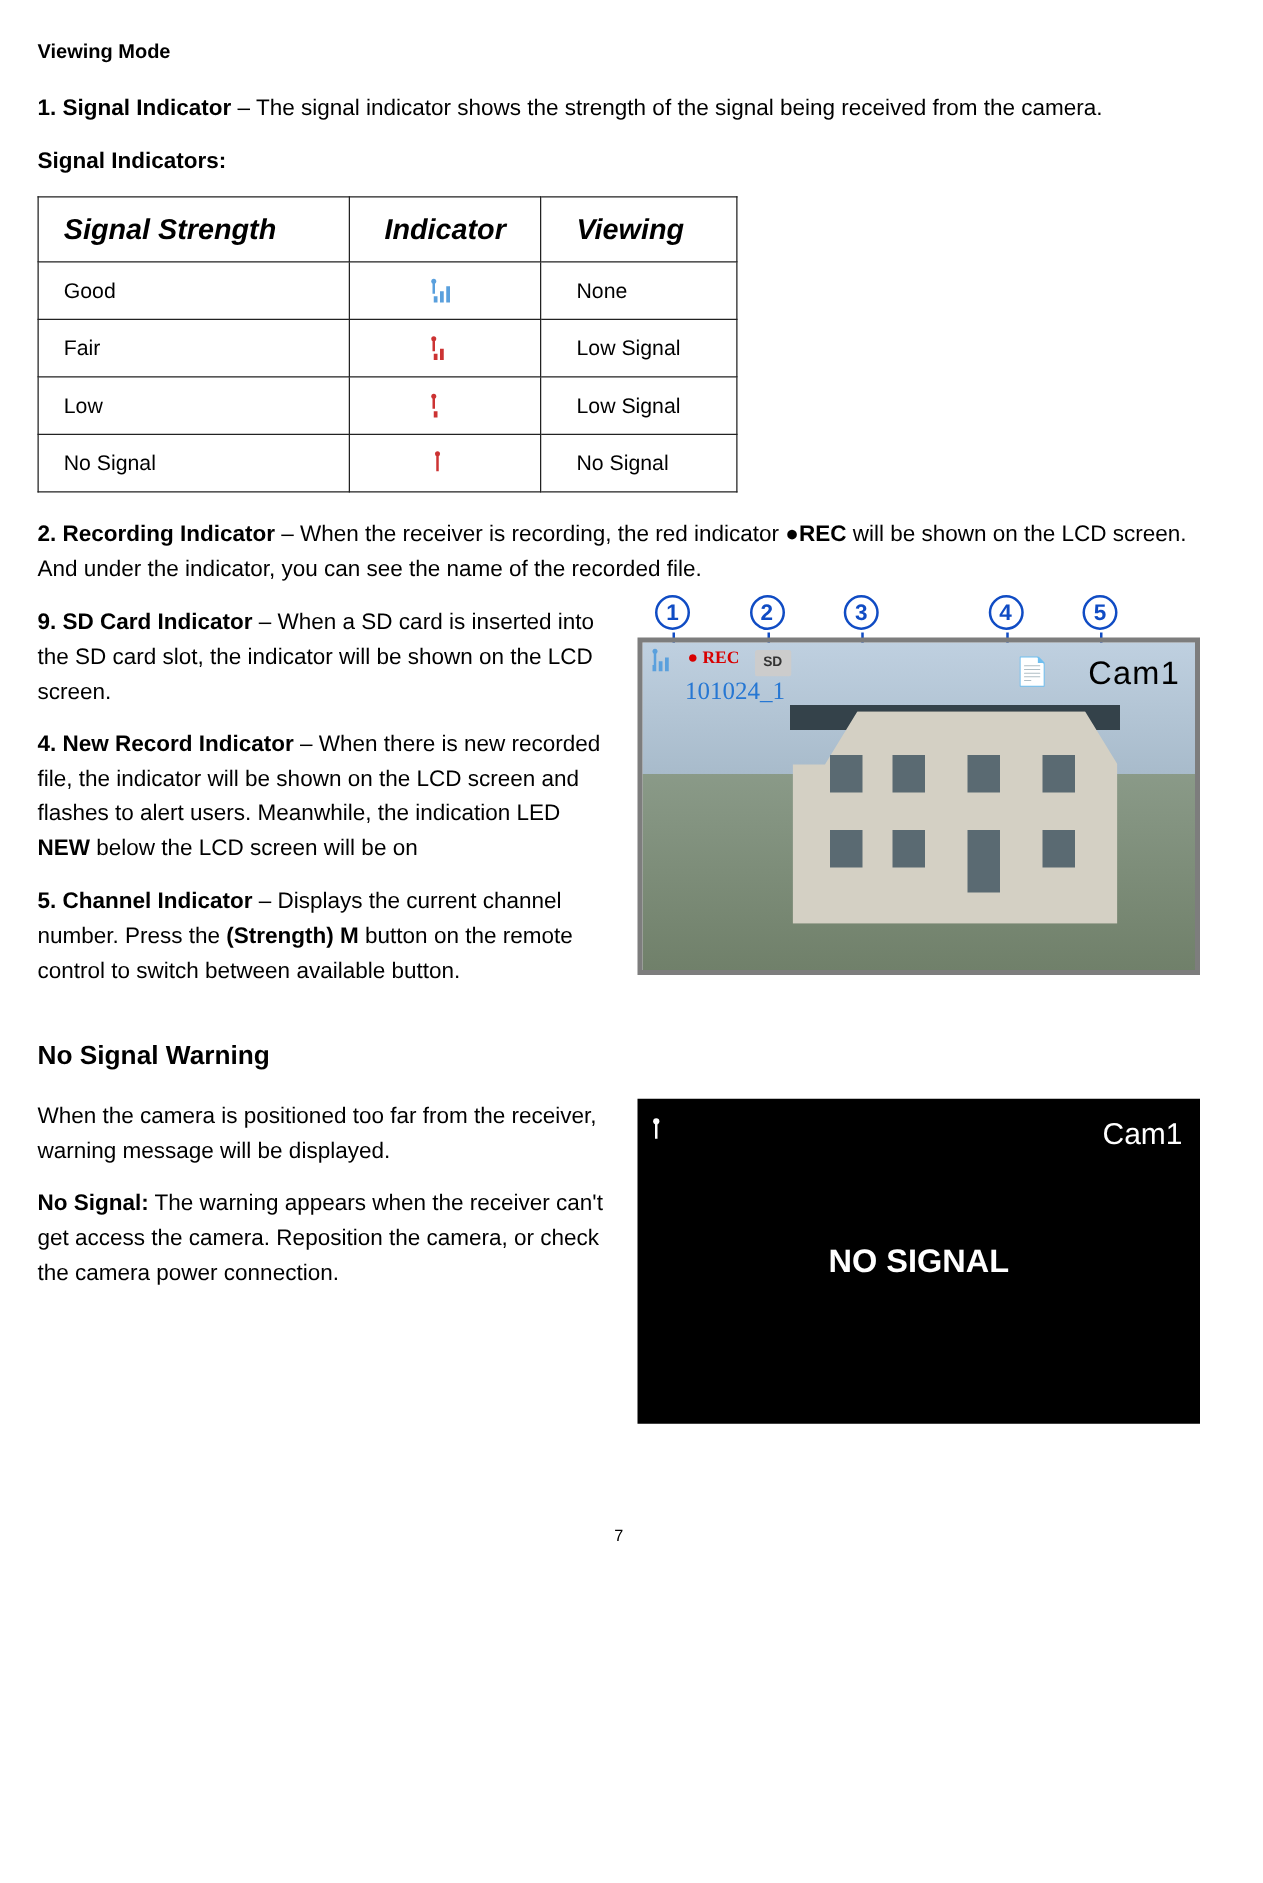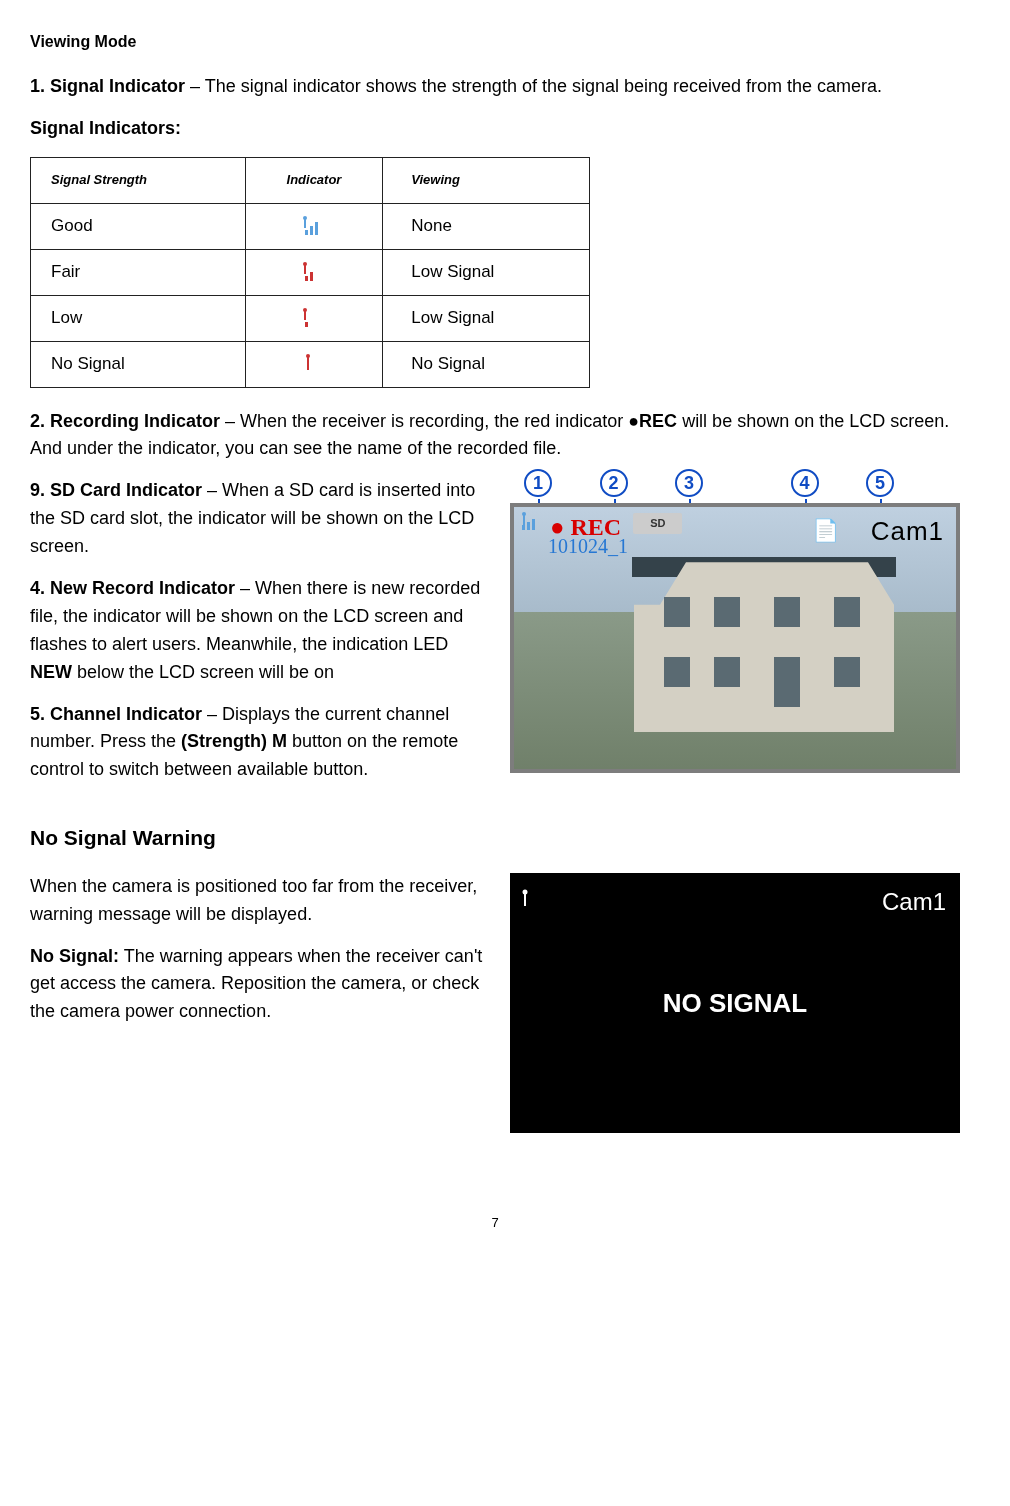--- a/index.html
+++ b/index.html
@@ -30,21 +30,21 @@
       border: 1px solid #222;
       padding: 8px 14px;
       font-size: 17px;
       text-align: center;
       vertical-align: middle;
       height: 46px;
     }
     table.signal-table th {
       font-style: italic;
       font-weight: bold;
-      font-size: 13px;
+      font-size: 23px;
     }
     table.signal-table td:first-child,
     table.signal-table th:first-child {
       text-align: left;
       padding-left: 20px;
     }
     table.signal-table td:last-child,
     table.signal-table th:last-child {
       text-align: left;
       padding-left: 28px;
@@ -95,23 +95,23 @@
       position: absolute;
       left: 6px;
       top: 2px;
       display: flex;
       align-items: flex-start;
       gap: 8px;
       font-size: 20px;
       font-weight: bold;
     }
     .camera-topbar .signal-icon svg { margin-top: 2px; }
-    .rec-ind { color: #d80000; font-family: 'Times New Roman', serif; font-size: 24px; margin-left: 4px; }
+    .rec-ind { color: #d80000; font-family: 'Times New Roman', serif; font-size: 14px; margin-left: 4px; }
     .rec-file { color: #2677d3; font-family: 'Times New Roman', serif; font-size: 20px; position:absolute; top:24px; left:34px;}
-    .sd-icon { background: #ccc; color: #333; font-size: 11px; padding: 2px 17px; border-radius: 2px; margin-left: 4px; margin-top:4px;}
+    .sd-icon { background: #ccc; color: #333; font-size: 11px; padding: 2px 7px; border-radius: 2px; margin-left: 4px; margin-top:4px;}
     .camera-topbar-right {
       position: absolute;
       right: 12px;
       top: 4px;
       display: flex;
       align-items: center;
       gap: 30px;
       font-size: 26px;
       color: #000;
       letter-spacing: 1px;

